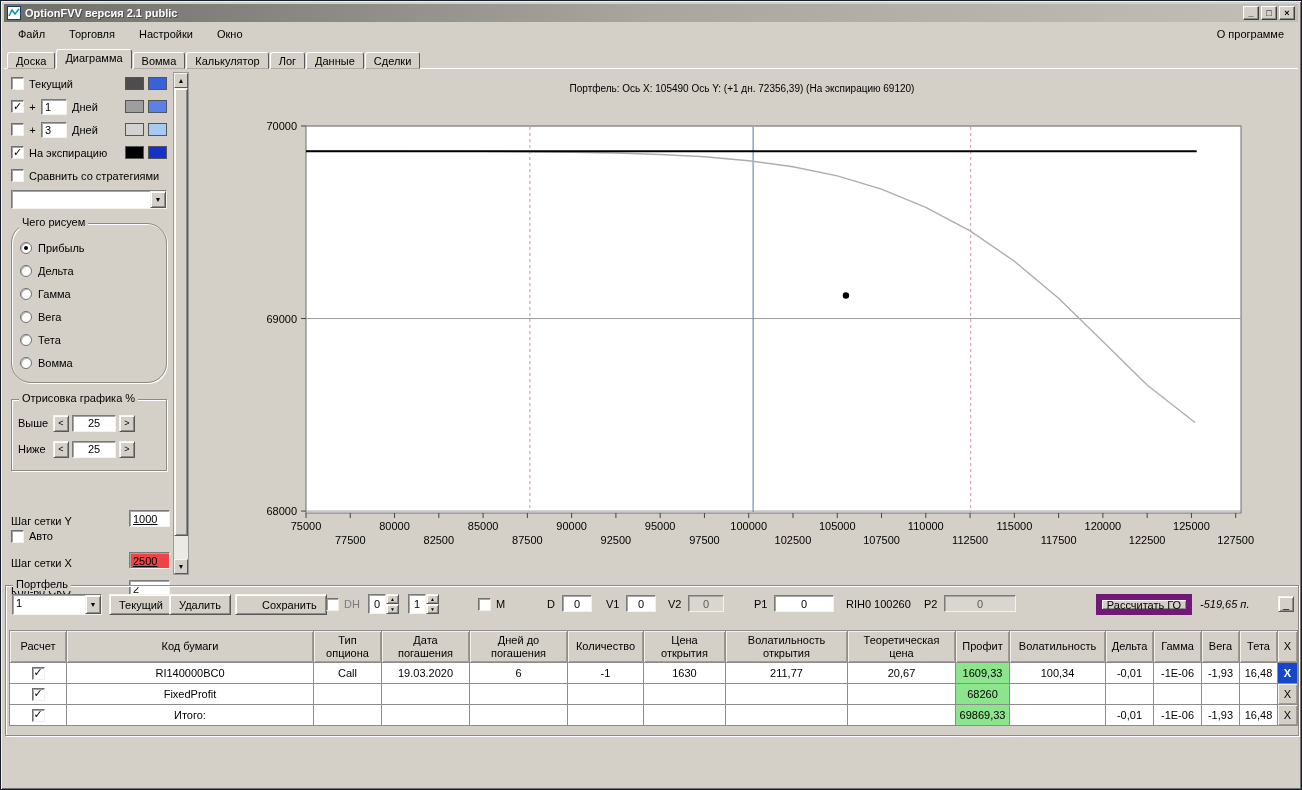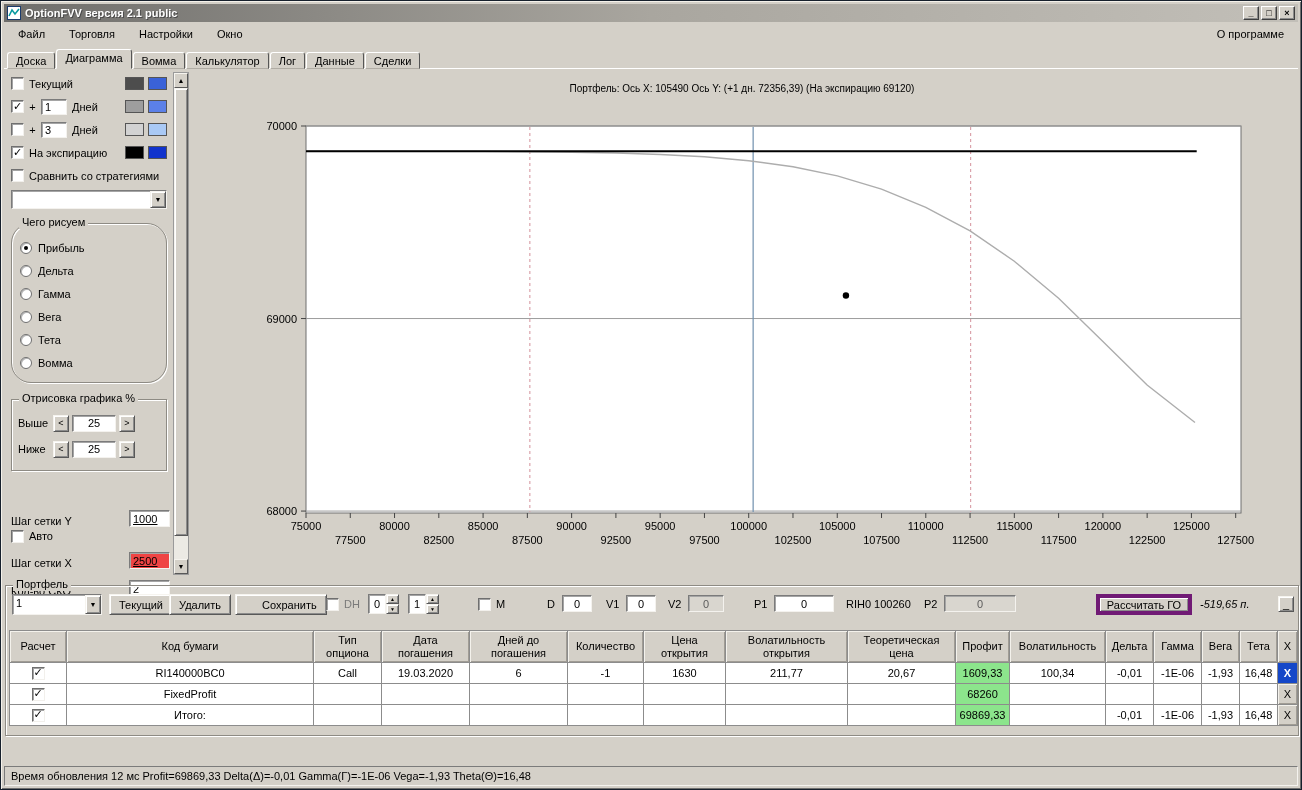--- a/index.html
+++ b/index.html
@@ -20,21 +20,21 @@
   .menu-about{margin-left:auto;padding:2px 8px;}
 
   
   .tabstrip{position:absolute;left:6px;top:48px;right:3px;height:20px;display:flex;align-items:flex-end;z-index:3;}
   .tab{height:17px;padding:2px 8px 0 8px;background:#d4d0c8;border:1px solid;border-color:#ffffff #565656 #b0aca4 #ffffff;border-radius:3px 3px 0 0;margin-right:1px;white-space:nowrap;}
   .tab.active{height:20px;border-bottom-color:#d4d0c8;z-index:4;}
   .tab-line{position:absolute;left:3px;top:67px;right:3px;border-top:1px solid #ffffff;}
 
   
   .btn{background:#d4d0c8;border:1px solid;border-color:#f6f4ef #585858 #585858 #f6f4ef;box-shadow:inset 1px 1px 0 #ffffff, inset -1px -1px 0 #8c8c8c;display:inline-flex;align-items:center;justify-content:center;height:21px;padding:0 9px;white-space:nowrap;}
-  .btn.default{border:4px solid #701a75;box-shadow:inset 1px 1px 0 #ffffff, inset -1px -1px 0 #8c8c8c, inset 0 0 0 1px #e9e6df;}
+  .btn.default{border:6px solid #701a75;box-shadow:inset 1px 1px 0 #ffffff, inset -1px -1px 0 #8c8c8c, inset 0 0 0 1px #e9e6df;}
   input.tinput{background:#ffffff;border:1px solid;border-color:#7b7b7b #f4f2ee #f4f2ee #7b7b7b;box-shadow:inset 1px 1px 0 #a5a5a5;height:17px;font:inherit;padding:0 3px;}
   input.tinput.dis{background:#d9d6cf;color:#5c5c5c;}
   input.tinput.hl{background:#ef4444;}
   .cb{width:13px;height:13px;flex:0 0 13px;background:#fff;border:1px solid;border-color:#6f6f6f #f2f0ec #f2f0ec #6f6f6f;box-shadow:inset 1px 1px 0 #a3a3a3;display:inline-flex;align-items:center;justify-content:center;}
   .cb .tick{display:none;font-size:11px;line-height:11px;margin-top:-1px;}
   .cb.checked .tick{display:block;}
   .radio{width:12px;height:12px;flex:0 0 12px;border-radius:50%;background:#fff;border:1px solid #6f6f6f;box-shadow:inset 1px 1px 0 #b5b5b5;position:relative;}
   .radio .dot{display:none;position:absolute;left:3px;top:3px;width:4px;height:4px;border-radius:50%;background:#000;}
   .radio.checked .dot{display:block;}
   .sbtn{background:#d4d0c8;border:1px solid;border-color:#f6f4ef #585858 #585858 #f6f4ef;box-shadow:inset 1px 1px 0 #ffffff, inset -1px -1px 0 #8c8c8c;display:inline-flex;align-items:center;justify-content:center;}
@@ -480,17 +480,14 @@
           <td>-1E-06</td>
           <td>-1,93</td>
           <td>16,48</td>
           <td class="xgray">X</td>
         </tr>
       </tbody>
         </table>
     </div>
   </div>
 
-  <div class="statusbar">
-    <span>Время обновления 12 мс  Profit=69869,33 Delta(Δ)=-0,01 Gamma(Γ)=-1E-06 Vega=-1,93 Theta(Θ)=16,48</span>
-  </div>
 
 </div>
 
 </body></html>

